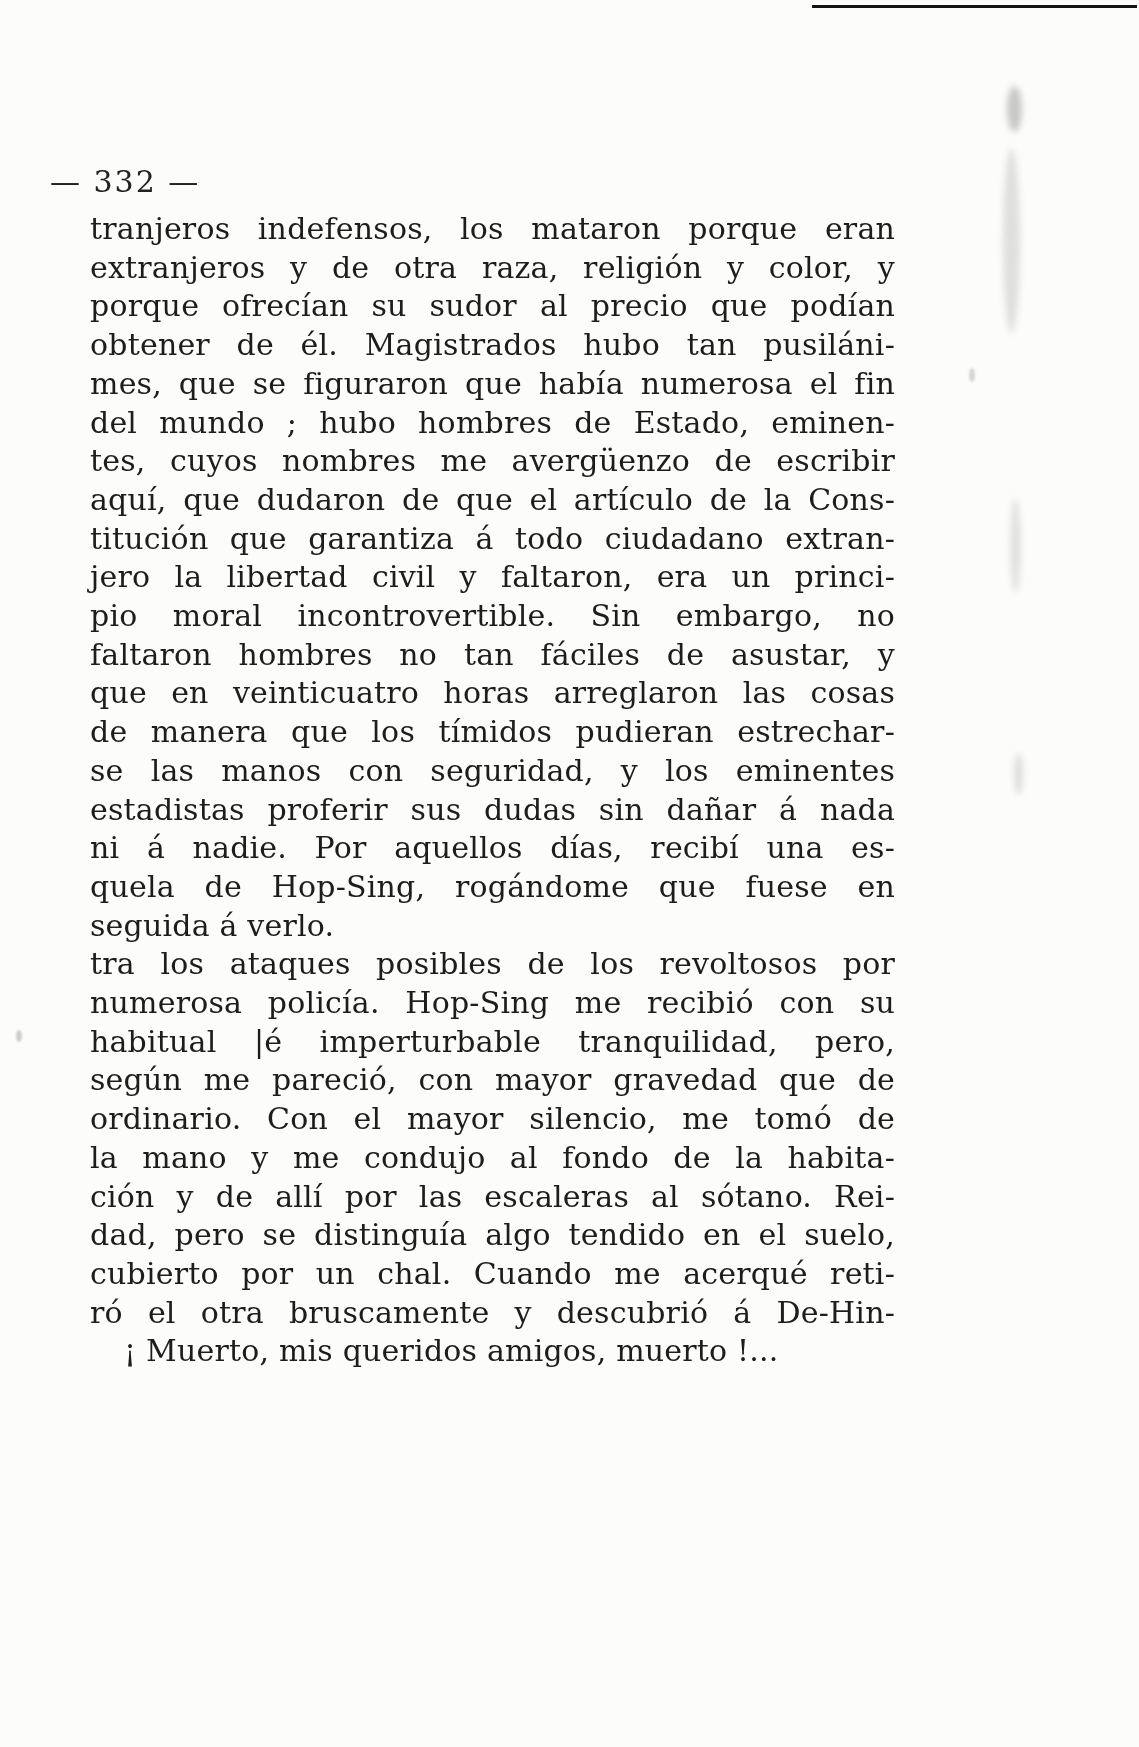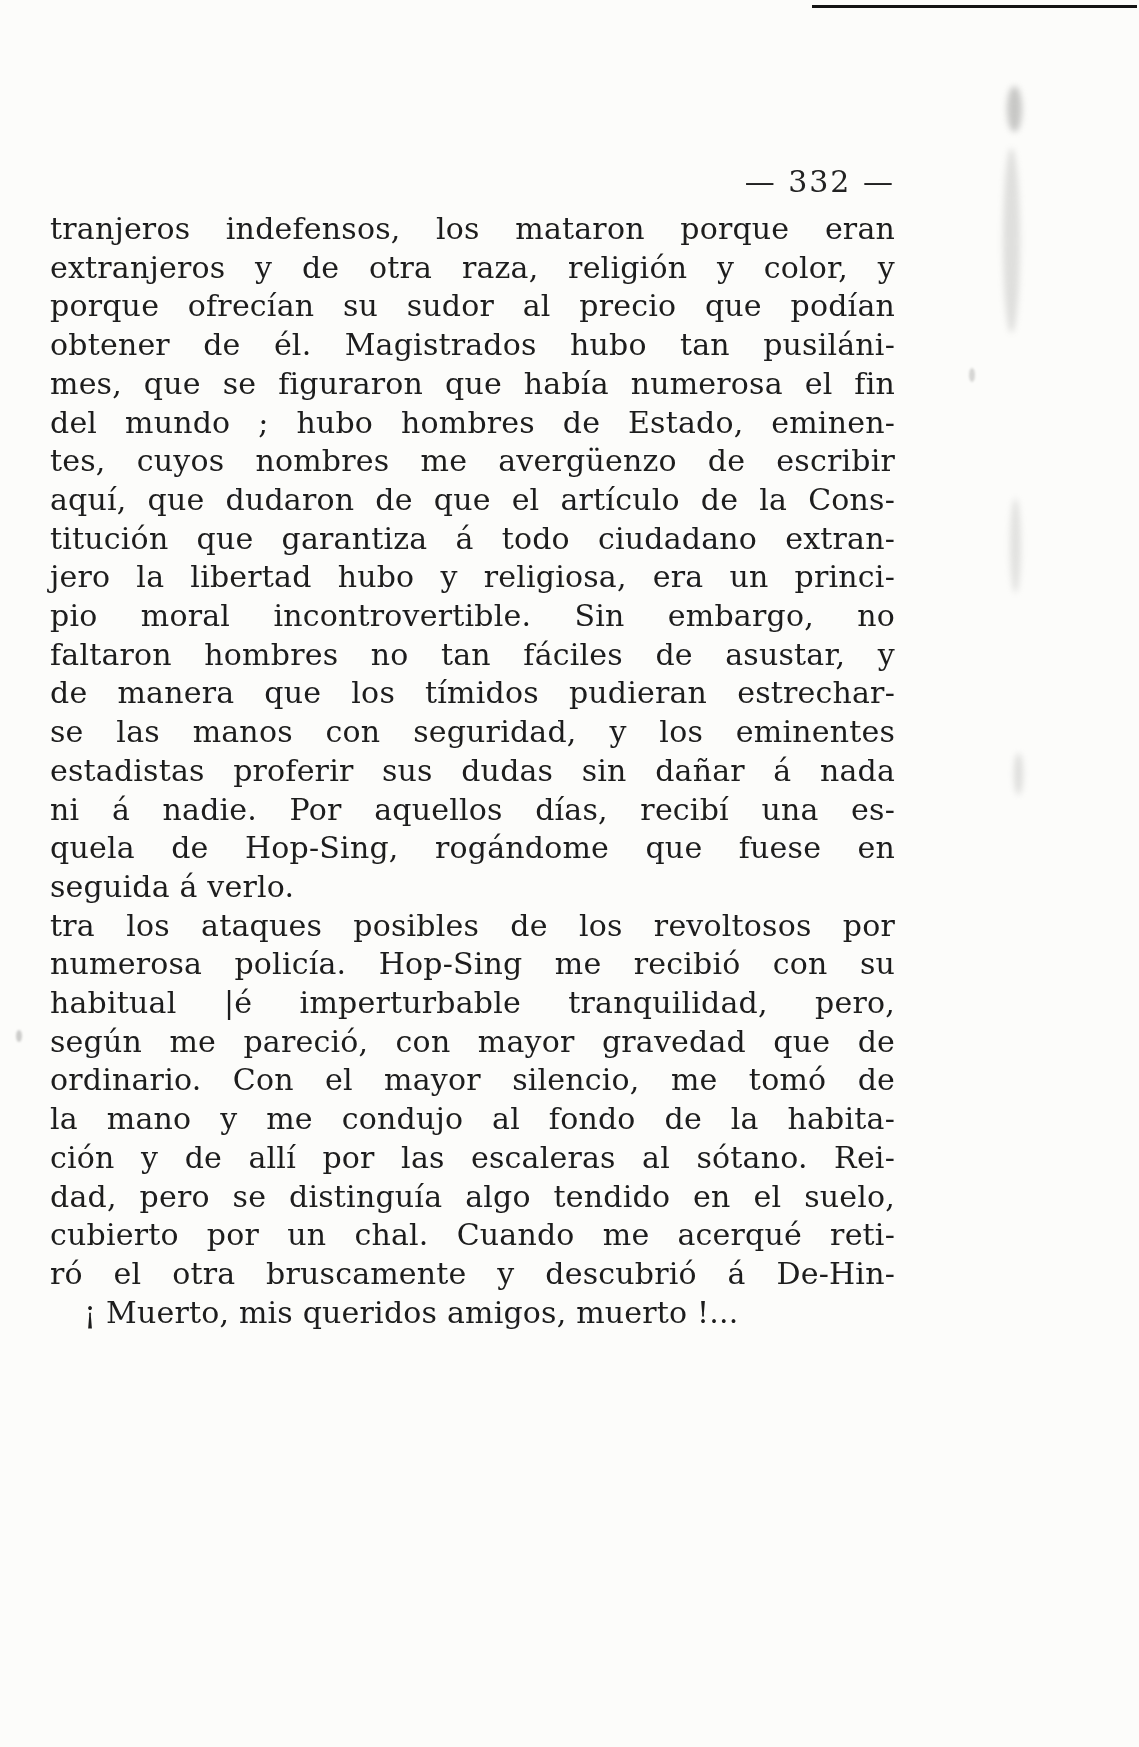--- a/index.html
+++ b/index.html
@@ -27,34 +27,35 @@
     height: 3px;
     background: #141414;
   }
   .text-block {
     position: absolute;
     left: 50px;
     top: 164px;
     width: 845px;
   }
   .page-number {
-    text-align: right;
+    text-align: left;
     font-size: 30px;
     letter-spacing: 2px;
     margin-bottom: 11px;
     color: #222;
   }
   .paragraph { margin: 0; }
   .line {
     font-size: 30px;
     line-height: 38.7px;
     letter-spacing: 0.2px;
     text-align: justify;
     text-align-last: justify;
     white-space: normal;
+    margin-left: 40px;
   }
   .line.last {
     text-align: left;
     text-align-last: left;
   }
   .line.indent { text-indent: 34px; }
   
   .smudge {
     position: absolute;
     background: #9d9d9b;
@@ -86,23 +87,24 @@
   <div class="paragraph">
         <div class="line">tranjeros indefensos, los mataron porque eran</div>
         <div class="line">extranjeros y de otra raza, religión y color, y</div>
         <div class="line">porque ofrecían su sudor al precio que podían</div>
         <div class="line">obtener de él. Magistrados hubo tan pusiláni-</div>
         <div class="line">mes, que se figuraron que había numerosa el fin</div>
         <div class="line">del mundo ; hubo hombres de Estado, eminen-</div>
         <div class="line">tes, cuyos nombres me avergüenzo de escribir</div>
         <div class="line">aquí, que dudaron de que el artículo de la Cons-</div>
         <div class="line">titución que garantiza á todo ciudadano extran-</div>
-        <div class="line">jero la libertad hubo y religiosa, era un princi-</div>
+        <div class="line">jero la libertad civil y faltaron, era un princi-</div>
         <div class="line">pio moral incontrovertible. Sin embargo, no</div>
         <div class="line">faltaron hombres no tan fáciles de asustar, y</div>
+        <div class="line">que en veinticuatro horas arreglaron las cosas</div>
         <div class="line">de manera que los tímidos pudieran estrechar-</div>
         <div class="line">se las manos con seguridad, y los eminentes</div>
         <div class="line">estadistas proferir sus dudas sin dañar á nada</div>
         <div class="line">ni á nadie. Por aquellos días, recibí una es-</div>
         <div class="line">quela de Hop-Sing, rogándome que fuese en</div>
         <div class="line last">seguida á verlo.</div>
       </div>
       <div class="paragraph">
         <div class="line">tra los ataques posibles de los revoltosos por</div>
         <div class="line">numerosa policía. Hop-Sing me recibió con su</div>

